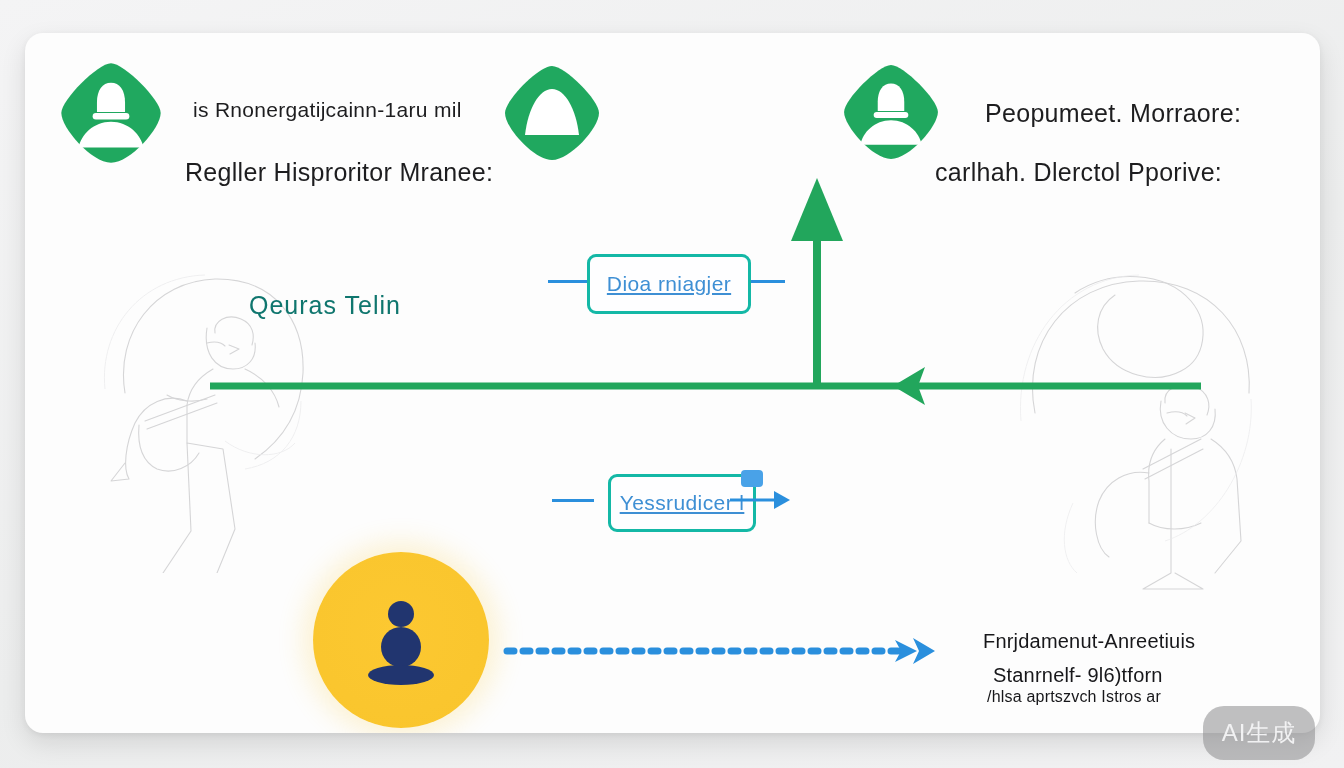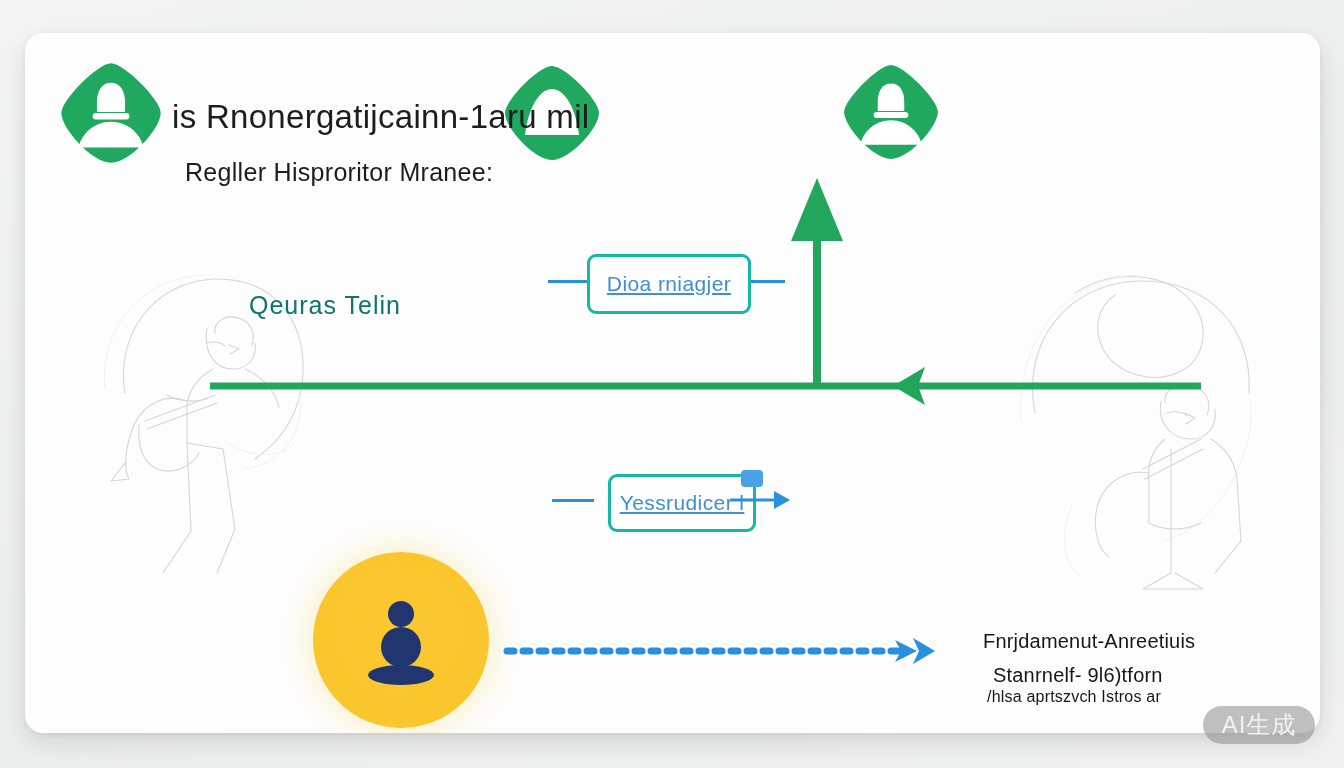--- a/index.html
+++ b/index.html
@@ -58,21 +58,21 @@
   .badge-1 { left: 32px;  top: 26px; }
   .badge-2 { left: 477px; top: 30px; width: 100px; height: 100px; }
   .badge-3 { left: 815px; top: 28px; width: 102px; height: 102px; }
 
   
   .hdr-text {
     position: absolute;
     color: #1d1d1f;
     white-space: nowrap;
   }
-  .hdr-l1 { left: 147px; top:  65px; font-size: 33px; letter-spacing: .3px; }
+  .hdr-l1 { left: 168px; top:  65px; font-size: 21px; letter-spacing: .3px; }
   .hdr-l2 { left: 160px; top: 125px; font-size: 25px; letter-spacing: .3px; }
   .hdr-r1 { left: 960px; top:  66px; font-size: 25px; letter-spacing: .3px; }
   .hdr-r2 { left: 910px; top: 125px; font-size: 25px; letter-spacing: .3px; }
 
   
   .green-layer { position: absolute; left: 0; top: 0; width: 1295px; height: 700px; pointer-events: none; }
 
   
   .blue-box {
     position: absolute;
@@ -119,21 +119,21 @@
   
   .foot-text { position: absolute; color: #17171a; white-space: nowrap; }
   .foot-1 { left: 958px; top: 597px; font-size: 20px; letter-spacing: .2px; }
   .foot-2 { left: 968px; top: 631px; font-size: 20px; letter-spacing: .2px; }
   .foot-3 { left: 962px; top: 655px; font-size: 16px; letter-spacing: .2px; }
 
   
   .watermark {
     position: absolute;
     left: 1203px; top: 706px;
-    width: 112px; height: 38px;
+    width: 112px; height: 54px;
     background: rgba(140,140,142,0.55);
     border-radius: 21px;
     color: rgba(246,246,247,0.92);
     font-size: 24px;
     display: flex; align-items: center; justify-content: center;
     letter-spacing: 1px;
   }
 </style>
 </head>
 <body>
@@ -219,20 +219,22 @@
       <svg viewBox="0 0 100 100">
         <path d="M50 4 C62 4 96 38 96 50 C96 64 68 96 50 96 C32 96 4 64 4 50 C4 38 38 4 50 4 Z" fill="#20a85f"></path>
         <path d="M50 22 C58 22 63 29 63 40 L63 49 L37 49 L37 40 C37 29 42 22 50 22 Z" fill="#ffffff"></path>
         <rect x="33" y="50" width="34" height="6" rx="3" fill="#ffffff"></rect>
         <path d="M50 58 C66 58 78 70 80 82 L20 82 C22 70 34 58 50 58 Z" fill="#ffffff"></path>
       </svg>
     </div>
 
     <div class="hdr-text hdr-l1">is Rnonergatijcainn-1aru mil</div>
     <div class="hdr-text hdr-l2">Regller Hisproritor Mranee:</div>
+    <div class="hdr-text hdr-r1">Peopumeet. Morraore:</div>
+    <div class="hdr-text hdr-r2">carlhah. Dlerctol Pporive:</div>
 
     <div class="blue-conn c1a"></div>
     <div class="blue-conn c1b"></div>
     <div class="blue-box box-1">Dioa rniagjer</div>
 
     <div class="blue-conn c2a"></div>
     <div class="blue-box box-2">Yessrudicer l</div>
     <div class="blue-badge-sq"></div>
     <svg style="position:absolute; left:705px; top:452px; width:62px; height:30px;" viewBox="0 0 62 30">
       <line x1="0" y1="15" x2="46" y2="15" stroke="#2a8fdd" stroke-width="3"></line>

